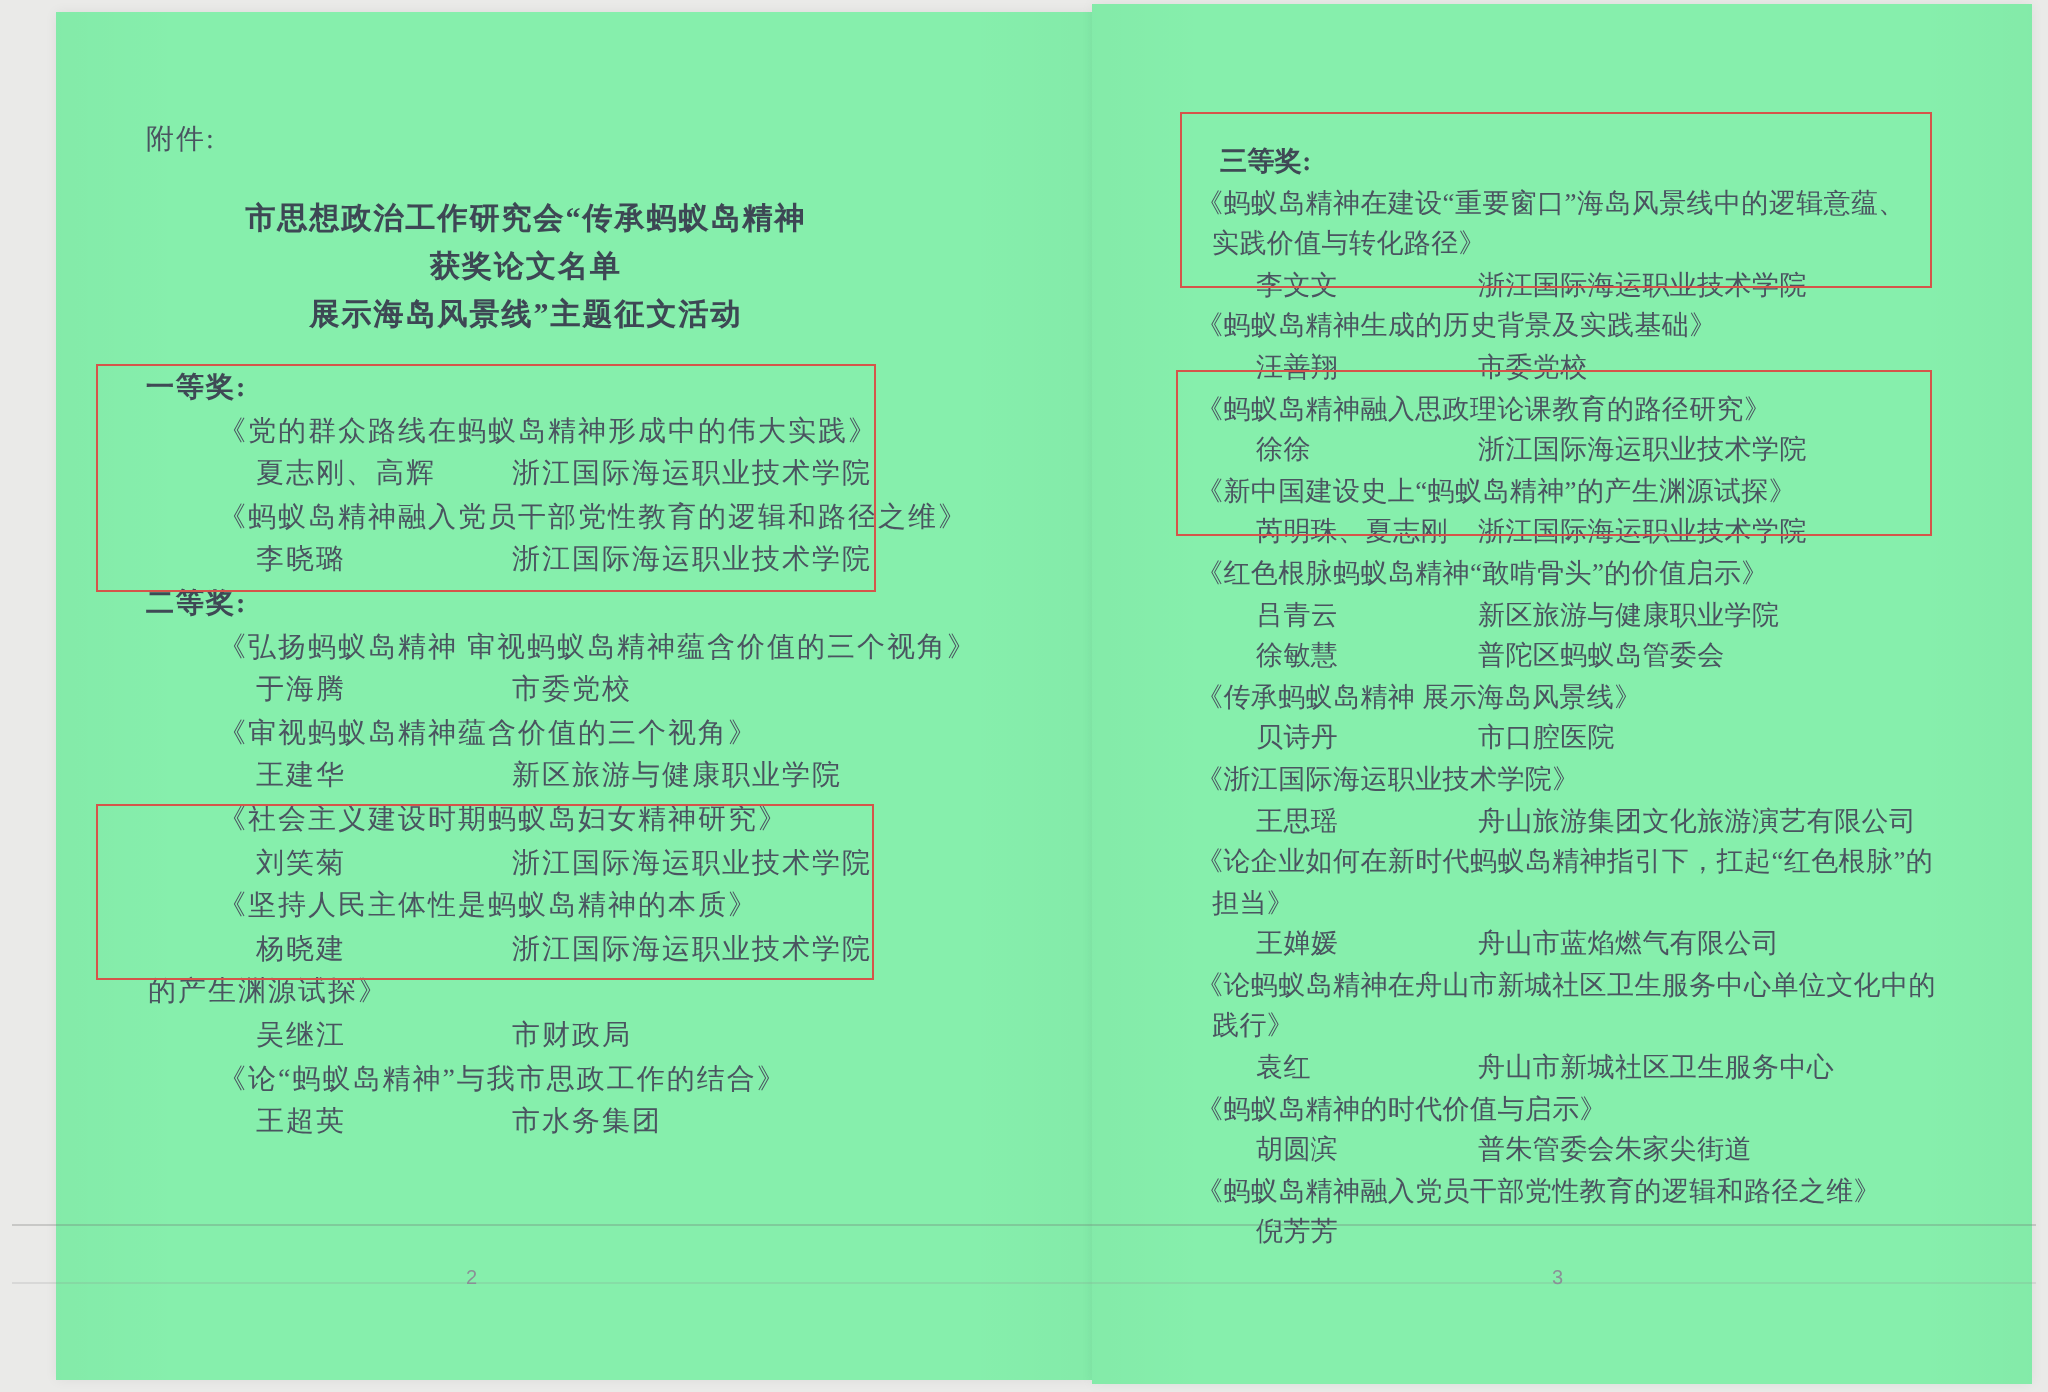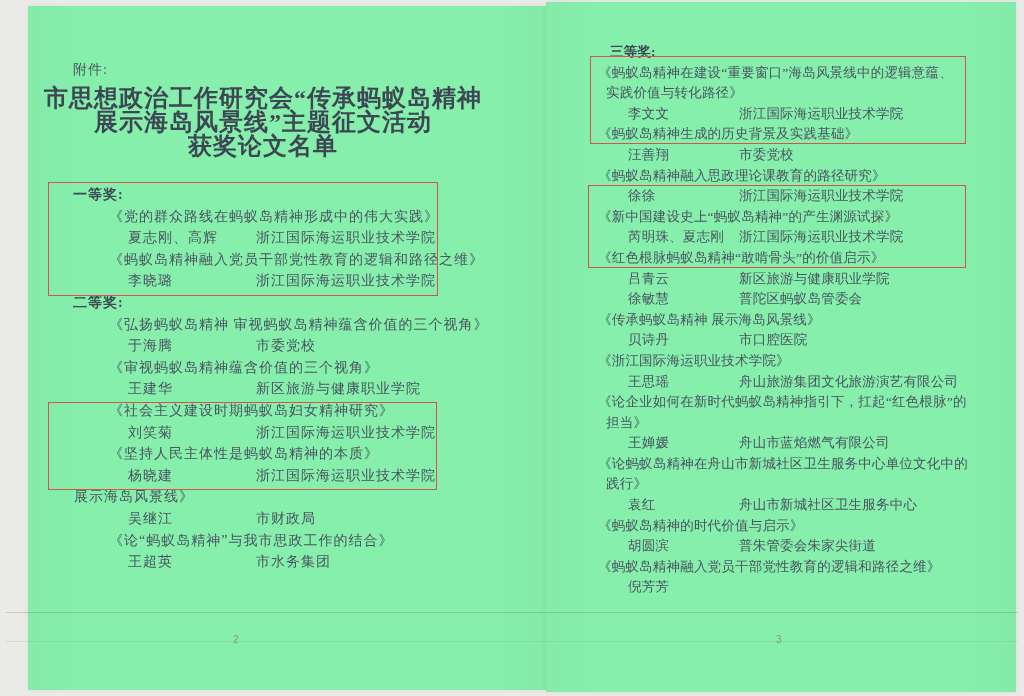--- a/index.html
+++ b/index.html
@@ -4,26 +4,26 @@
 <style>
   html,body{margin:0;padding:0;background:#eaeae8;}
   .canvas{position:relative;width:1024px;height:696px;background:#eaeae8;overflow:hidden;
           font-family:"Liberation Serif","DejaVu Serif",serif;color:#4a5460;}
   .page{position:absolute;background:#86efac;box-shadow:0 0 6px rgba(0,0,0,0.06);}
   .page-left{left:28px;top:6px;width:518px;height:684px;}
   .page-right{left:546px;top:2px;width:470px;height:690px;}
   .page:before{content:"";position:absolute;inset:0;
      background:linear-gradient(90deg,rgba(0,0,0,0.02),rgba(0,0,0,0) 12%,rgba(0,0,0,0) 88%,rgba(0,0,0,0.02));}
   .attachment{position:absolute;left:45px;top:55px;font-size:14px;letter-spacing:1px;color:#4a5460;}
-  .doc-title{position:absolute;left:10px;top:80px;width:450px;text-align:center;
-             font-weight:bold;font-size:24px;line-height:24px;letter-spacing:1px;color:#3d4754;}
+  .doc-title{position:absolute;left:10px;top:92px;width:450px;text-align:center;
+             font-weight:bold;font-size:15px;line-height:24px;letter-spacing:1px;color:#3d4754;}
   .rows{position:absolute;}
   .rows-left{left:37px;top:178px;width:470px;font-size:14px;letter-spacing:1px;}
   .rows-left .row{height:21.6px;line-height:21.6px;margin-left:44px;}
-  .rows-right{left:52px;top:40px;width:420px;font-size:13.5px;letter-spacing:0.2px;}
+  .rows-right{left:52px;top:69px;width:420px;font-size:13.5px;letter-spacing:0.2px;}
   .rows-right .row{height:20.6px;line-height:20.6px;}
   .row{white-space:nowrap;position:relative;}
   .row.heading{font-weight:bold;color:#3f4955;}
   .rows-left .heading{margin-left:8px;}
   .rows-right .heading{margin-left:12px;}
   .rows-left .cont{margin-left:9px;}
   .rows-right .cont{margin-left:8px;}
   .rows-left .entry .name{margin-left:19px;}
   .rows-right .entry .name{margin-left:30px;}
   .entry .name{display:inline-block;}
@@ -43,39 +43,39 @@
 </style>
 </head>
 <body>
 
 <div class="canvas">
 
   <div class="page page-left">
     <div class="attachment">附件:</div>
     <div class="doc-title">
       <div>市思想政治工作研究会“传承蚂蚁岛精神</div>
+      <div>获奖论文名单</div>
       <div>展示海岛风景线”主题征文活动</div>
-      <div>获奖论文名单</div>
     </div>
     <div class="rows rows-left">
         <div class="row heading">一等奖:</div>
         <div class="row title">《党的群众路线在蚂蚁岛精神形成中的伟大实践》</div>
         <div class="row entry"><span class="name">夏志刚、高辉</span><span class="org">浙江国际海运职业技术学院</span></div>
         <div class="row title">《蚂蚁岛精神融入党员干部党性教育的逻辑和路径之维》</div>
         <div class="row entry"><span class="name">李晓璐</span><span class="org">浙江国际海运职业技术学院</span></div>
         <div class="row heading">二等奖:</div>
         <div class="row title">《弘扬蚂蚁岛精神 审视蚂蚁岛精神蕴含价值的三个视角》</div>
         <div class="row entry"><span class="name">于海腾</span><span class="org">市委党校</span></div>
         <div class="row title">《审视蚂蚁岛精神蕴含价值的三个视角》</div>
         <div class="row entry"><span class="name">王建华</span><span class="org">新区旅游与健康职业学院</span></div>
         <div class="row title">《社会主义建设时期蚂蚁岛妇女精神研究》</div>
         <div class="row entry"><span class="name">刘笑菊</span><span class="org">浙江国际海运职业技术学院</span></div>
         <div class="row title">《坚持人民主体性是蚂蚁岛精神的本质》</div>
         <div class="row entry"><span class="name">杨晓建</span><span class="org">浙江国际海运职业技术学院</span></div>
-        <div class="row cont">展示海岛风景线》</div>
+        <div class="row cont">的产生渊源试探》</div>
         <div class="row entry"><span class="name">吴继江</span><span class="org">市财政局</span></div>
         <div class="row title">《论“蚂蚁岛精神”与我市思政工作的结合》</div>
         <div class="row entry"><span class="name">王超英</span><span class="org">市水务集团</span></div>
       </div>
     <div class="hl hl-l1" style="border-color: rgb(213, 84, 74);"></div>
     <div class="hl hl-l2" style="border-color: rgb(213, 84, 74);"></div>
   </div>
 
   <div class="page page-right">
     <div class="rows rows-right">

